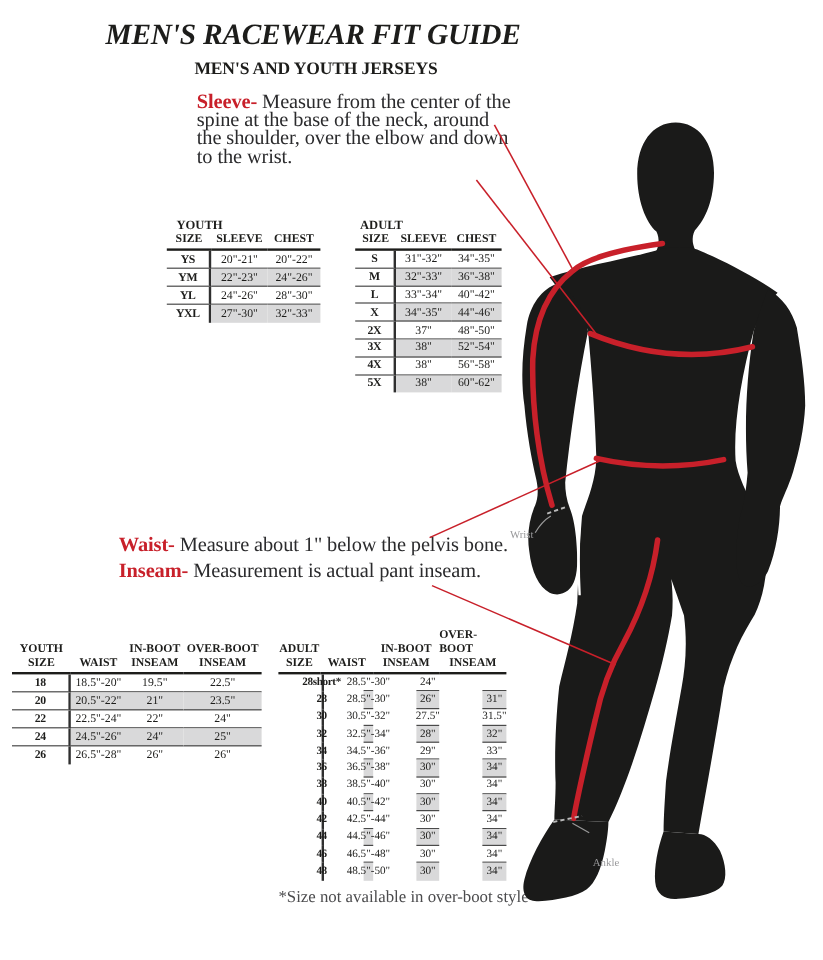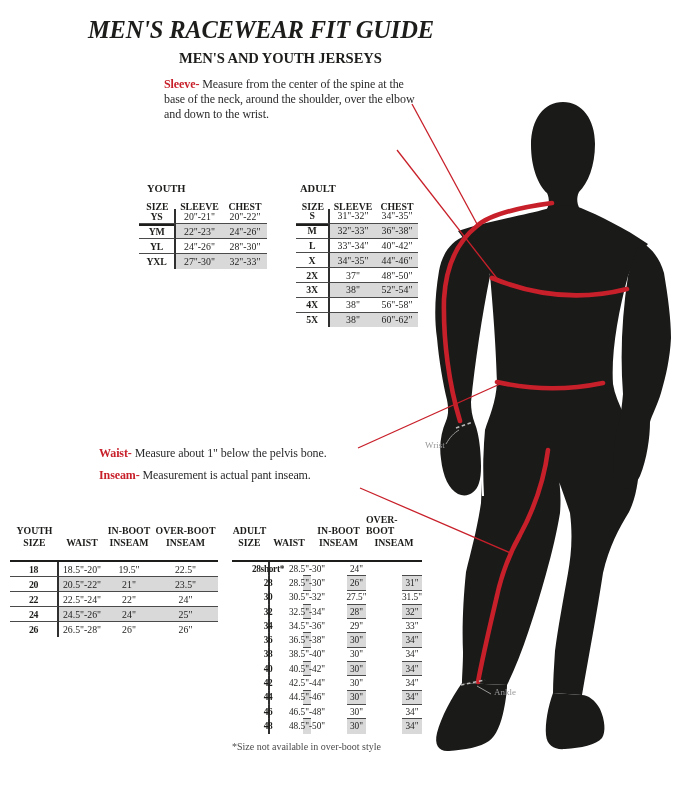--- a/index.html
+++ b/index.html
@@ -1,55 +1,55 @@
 <!DOCTYPE html>
 <html style="--accent: #c8202a; --ink: #1d1d1b; --silhouette: #1a1a19; --row_shade: #d9d9da; --label_gray: #98989a; --footnote_gray: #4b4b4d;"><head>
 <meta charset="utf-8">
 <style>
   html,body{margin:0;padding:0;background:#fff;}
   .page{position:relative;width:686px;height:800px;background:#fff;overflow:hidden;
         font-family:Liberation Serif, serif;color:#1d1d1b;}
   .title{position:absolute;left:88px;top:16px;font-size:24.5px;font-weight:700;font-style:italic;
          letter-spacing:-0.2px;color:var(--ink);white-space:nowrap;}
   .sech{position:absolute;font-weight:700;font-size:14.6px;letter-spacing:-0.1px;color:var(--ink);white-space:nowrap;}
-  .para{position:absolute;font-size:12px;line-height:15.2px;letter-spacing:-0.1px;color:#2b2b2d;}
+  .para{position:absolute;font-size:17px;line-height:15.2px;letter-spacing:-0.1px;color:#2b2b2d;}
   .para.nowrap{white-space:nowrap;}
   .term{font-weight:700;color:var(--accent);}
   .tcap{position:absolute;font-weight:700;font-size:10.5px;color:var(--ink);}
   .tbl{position:absolute;display:grid;color:var(--ink);}
   .tbl .th{font-weight:700;display:flex;flex-direction:column;justify-content:flex-end;align-items:center;
-           border-bottom:2px solid #1d1d1b;font-size:9.8px;line-height:1.15;padding-bottom:12px;margin-top:16px;}
+           border-bottom:2px solid #1d1d1b;font-size:9.8px;line-height:1.15;padding-bottom:2px;}
   .tbl .td{display:flex;align-items:center;justify-content:center;font-size:9.8px;
            border-bottom:1px solid #4a4a4a;}
   .tbl .td.sz{font-weight:700;border-right:2px solid #2f2f2f;letter-spacing:-0.3px;}
   .tbl .td.shade{background:var(--row_shade);}
   .tbl .td.last{border-bottom:none;}
   .t-jy{left:139px;top:196px;grid-template-columns:37px 47px 44px;grid-template-rows:13px;grid-auto-rows:15px;}
   .t-ja{left:296px;top:196px;grid-template-columns:34px 46px 42px;grid-template-rows:13px;grid-auto-rows:14.8px;}
   .t-py{left:10px;top:531px;grid-template-columns:49px 46px 48px 65px;grid-template-rows:31px;grid-auto-rows:15px;}
   .t-pa{left:232px;top:531px;grid-template-columns:35px 44px 55px 56px;grid-template-rows:31px;grid-auto-rows:14.3px;}
   .t-pa .td{font-size:9.3px;margin-left:36px;}
-  .footnote{position:absolute;left:232px;top:741px;font-size:10px;color:var(--footnote_gray);}
+  .footnote{position:absolute;left:232px;top:741px;font-size:14px;color:var(--footnote_gray);}
   .figlab{position:absolute;font-size:9px;color:var(--label_gray);text-align:center;}
   .figsvg{position:absolute;left:330px;top:85px;width:356px;height:690px;}
   .sil{fill:var(--silhouette);stroke:none;}
   .mline{stroke:var(--accent);stroke-width:4.6;fill:none;stroke-linecap:round;}
   .ptr{stroke:var(--accent);stroke-width:1.3;}
   .gptr{stroke:#9a9a9a;stroke-width:1;fill:none;}
   .gdash{stroke:#b9b9b9;stroke-width:1.6;stroke-dasharray:3.5 2.6;fill:none;}
   .gapline{stroke:#fff;stroke-width:2;fill:none;}
 </style>
 </head>
 <body>
 
 <div class="page">
 
   <div class="title">MEN'S RACEWEAR FIT GUIDE</div>
 
-  <div class="sech" style="left:179px;top:50px;">MEN'S AND YOUTH JERSEYS</div>
+  <div class="sech" style="left:162px;top:50px;">MEN'S AND YOUTH JERSEYS</div>
 
   <div class="para" style="left:164px;top:77px;width:262px;">
     <span class="term">Sleeve-</span><span> Measure from the center of the spine at the base of the neck, around the shoulder, over the elbow and down to the wrist.</span>
   </div>
 
 
   <div class="tcap" style="left:147px;top:183px;">YOUTH</div>
   <div class="tbl t-jy">
       <div class="th">SIZE</div>
       <div class="th">SLEEVE</div>
@@ -264,15 +264,15 @@
     </g>
     <g>
       <path class="gdash" d="M126,343 L143,337"></path>
       <path class="gptr" d="M116,359 C120,352 124,348 129,345"></path>
       <path class="gdash" d="M131,600 L155,595"></path>
       <path class="gptr" d="M147,601 L161,609"></path>
     </g>
   </svg>
 
   <div class="figlab" style="left:425px;top:440px;">Wrist</div>
-  <div class="figlab" style="left:494px;top:687px;">Ankle</div>
+  <div class="figlab" style="left:494px;top:714px;">Ankle</div>
 
 </div>
 
 </body></html>

